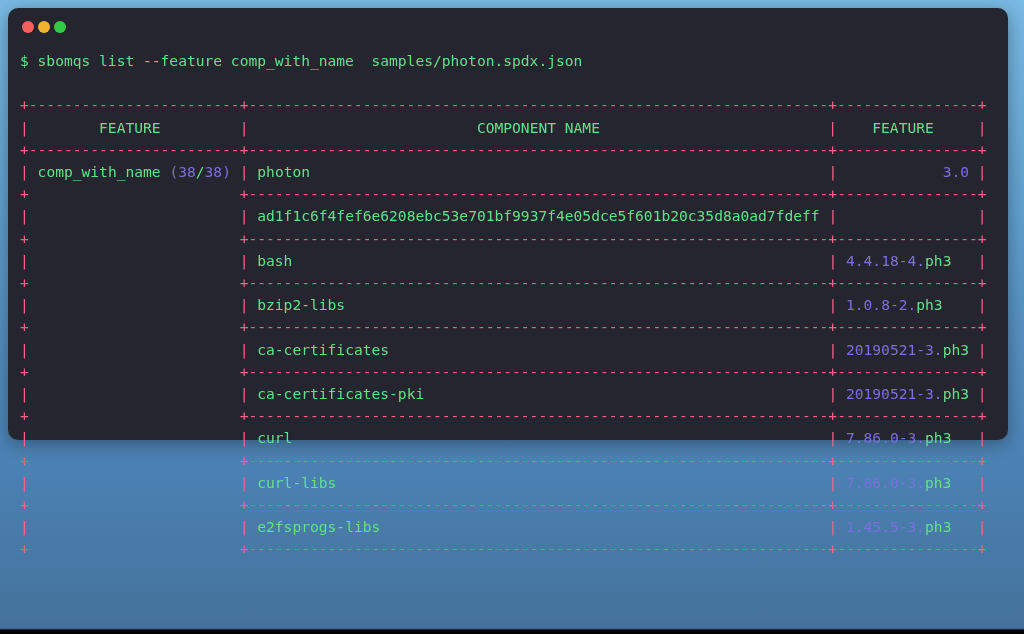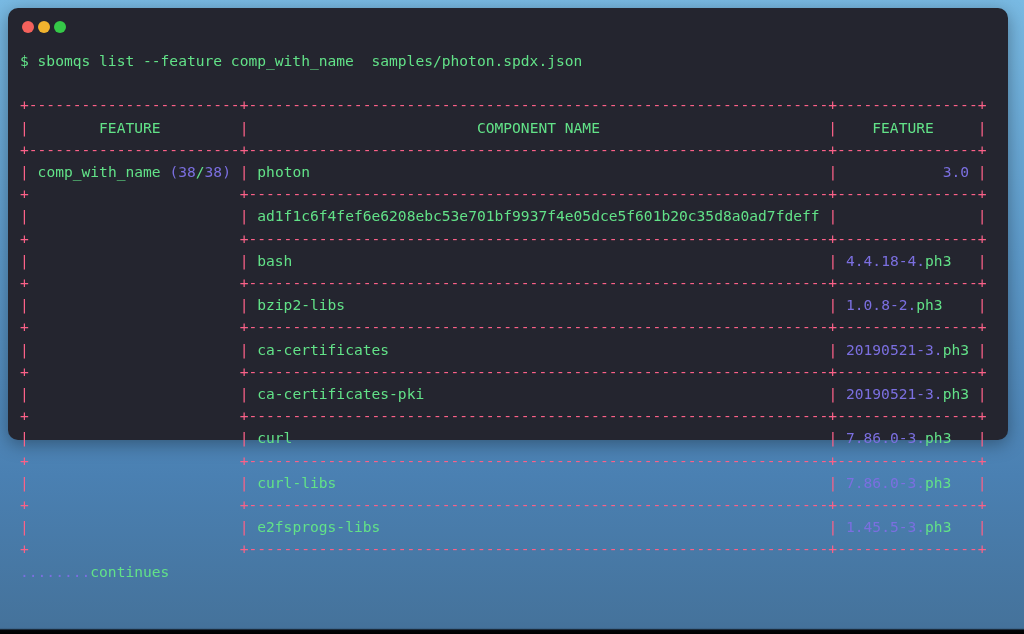--- a/index.html
+++ b/index.html
@@ -61,15 +61,14 @@
         <div class="line"><span class="c-p">+</span><span class="c-n">                        </span><span class="c-p">+------------------------------------------------------------------+----------------+</span></div>
         <div class="line"><span class="c-p">|</span><span class="c-n">                        </span><span class="c-p">|</span><span class="c-n"> </span><span class="c-g">ca-certificates-pki</span><span class="c-n">                                              </span><span class="c-p">|</span><span class="c-n"> </span><span class="c-u">20190521-3.</span><span class="c-g">ph3</span><span class="c-n"> </span><span class="c-p">|</span></div>
         <div class="line"><span class="c-p">+</span><span class="c-n">                        </span><span class="c-p">+------------------------------------------------------------------+----------------+</span></div>
         <div class="line"><span class="c-p">|</span><span class="c-n">                        </span><span class="c-p">|</span><span class="c-n"> </span><span class="c-g">curl</span><span class="c-n">                                                             </span><span class="c-p">|</span><span class="c-n"> </span><span class="c-u">7.86.0-3.</span><span class="c-g">ph3</span><span class="c-n">   </span><span class="c-p">|</span></div>
         <div class="line"><span class="c-p">+</span><span class="c-n">                        </span><span class="c-p">+------------------------------------------------------------------+----------------+</span></div>
         <div class="line"><span class="c-p">|</span><span class="c-n">                        </span><span class="c-p">|</span><span class="c-n"> </span><span class="c-g">curl-libs</span><span class="c-n">                                                        </span><span class="c-p">|</span><span class="c-n"> </span><span class="c-u">7.86.0-3.</span><span class="c-g">ph3</span><span class="c-n">   </span><span class="c-p">|</span></div>
         <div class="line"><span class="c-p">+</span><span class="c-n">                        </span><span class="c-p">+------------------------------------------------------------------+----------------+</span></div>
         <div class="line"><span class="c-p">|</span><span class="c-n">                        </span><span class="c-p">|</span><span class="c-n"> </span><span class="c-g">e2fsprogs-libs</span><span class="c-n">                                                   </span><span class="c-p">|</span><span class="c-n"> </span><span class="c-u">1.45.5-3.</span><span class="c-g">ph3</span><span class="c-n">   </span><span class="c-p">|</span></div>
         <div class="line"><span class="c-p">+</span><span class="c-n">                        </span><span class="c-p">+------------------------------------------------------------------+----------------+</span></div>
       </div>
-    <div class="line"><span class="c-u">........</span><span class="c-g">continues</span></div>
   </div>
 </div>
 
 </body></html>

